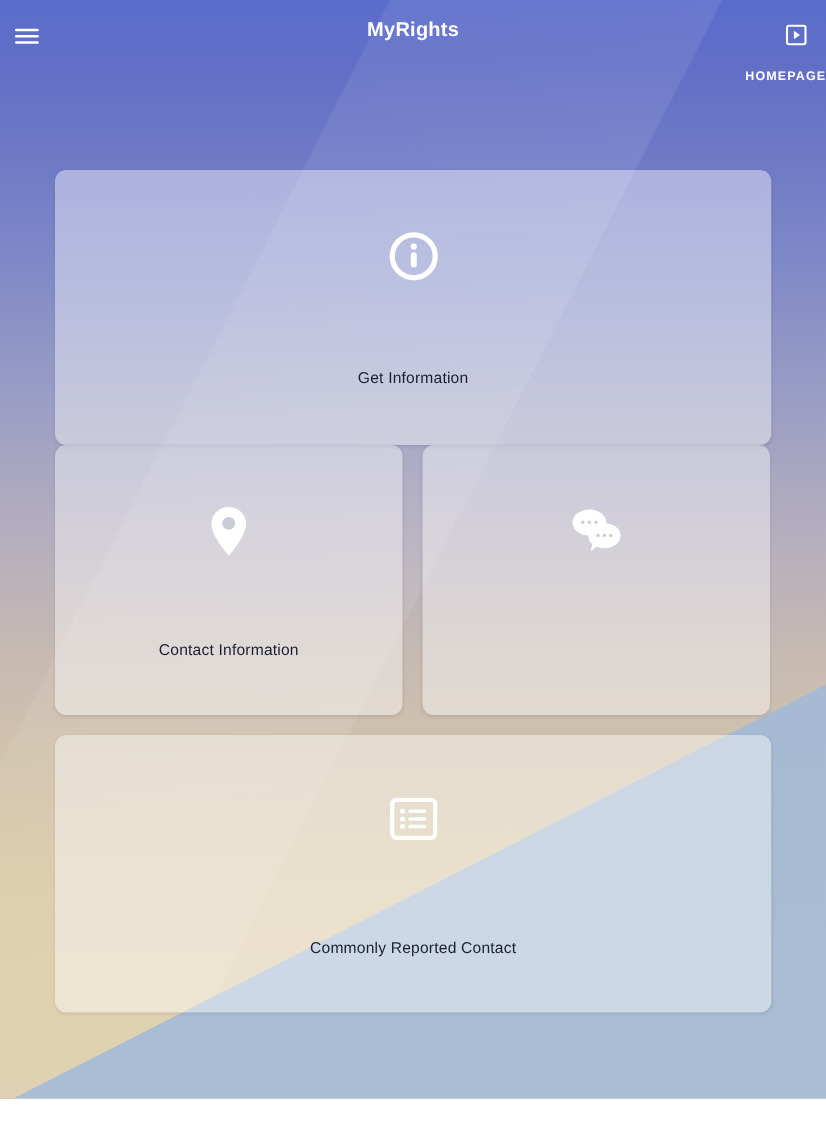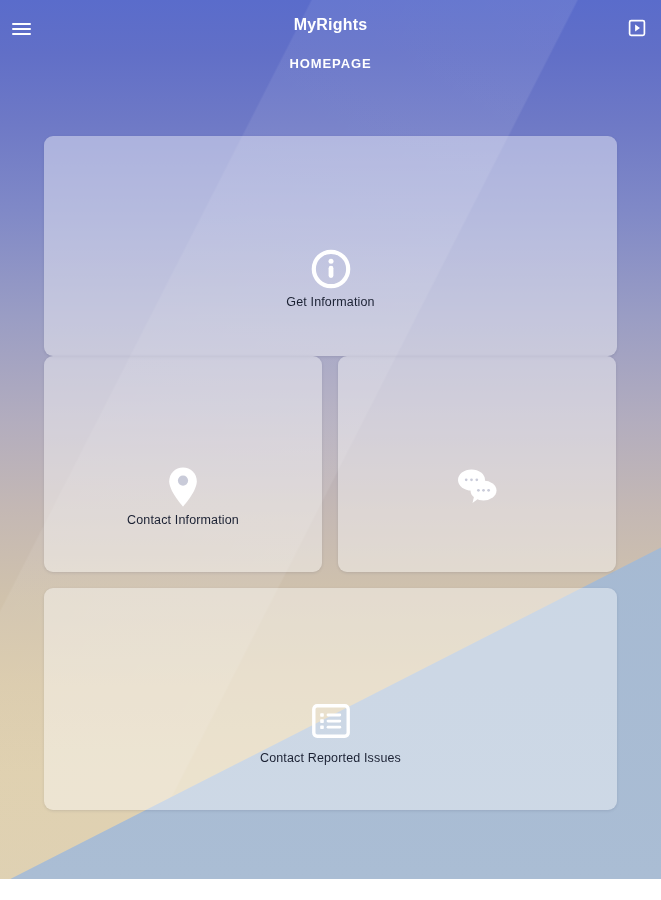--- a/index.html
+++ b/index.html
@@ -120,23 +120,23 @@
     color: #ffffff;
     font-size: 16px;
     font-weight: bold;
     letter-spacing: 0.2px;
   }
   .page-subtitle {
     position: absolute;
     left: 0;
     top: 56px;
     width: 661px;
-    text-align: center;
+    text-align: right;
     color: #ffffff;
-    font-size: 13px;
+    font-size: 10px;
     font-weight: bold;
     letter-spacing: 0.9px;
   }
 
   .play-icon {
     position: absolute;
     right: 14px;
     top: 18px;
     width: 20px;
     height: 20px;
@@ -161,21 +161,20 @@
   .card {
     position: relative;
     border-radius: 9px;
     background: rgba(255,255,255,0.42);
     box-shadow: 0 1px 3px rgba(40,44,80,0.13);
     display: flex;
     flex-direction: column;
     align-items: center;
     cursor: pointer;
     overflow: hidden;
-    justify-content: center;
   }
 
   .card-wide { width: 573px; height: 220px; }
   .row { display: flex; gap: 16px; }
   .card-half { width: 278px; height: 216px; }
   .card-bottom { width: 573px; height: 222px; margin-top: 16px; }
 
   .card-icon {
     margin-top: 46px;
     width: 46px;
@@ -276,17 +275,17 @@
         <svg width="38" height="34" viewBox="0 0 38 34" aria-hidden="true">
           <rect x="1.8" y="1.8" width="34.4" height="30.4" rx="3.4" fill="none" stroke="#ffffff" stroke-width="3.4"></rect>
           <rect x="8.2" y="9.2" width="3.6" height="3.6" rx="0.7" fill="#ffffff"></rect>
           <rect x="8.2" y="15.3" width="3.6" height="3.6" rx="0.7" fill="#ffffff"></rect>
           <rect x="8.2" y="21.4" width="3.6" height="3.6" rx="0.7" fill="#ffffff"></rect>
           <rect x="14.6" y="9.6" width="14.6" height="2.8" rx="1.4" fill="#ffffff"></rect>
           <rect x="14.6" y="15.7" width="14.6" height="2.8" rx="1.4" fill="#ffffff"></rect>
           <rect x="14.6" y="21.8" width="14.6" height="2.8" rx="1.4" fill="#ffffff"></rect>
         </svg>
       </div>
-      <div class="card-label">Contact Reported Issues</div>
+      <div class="card-label">Commonly Reported Contact</div>
     </div>
 
   </div>
 </div>
 
 </body></html>

